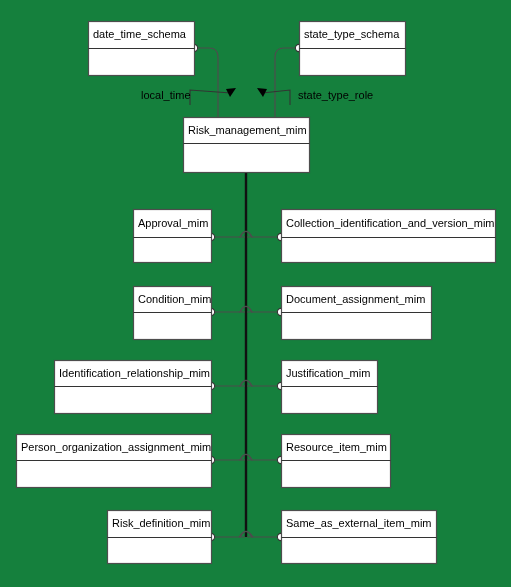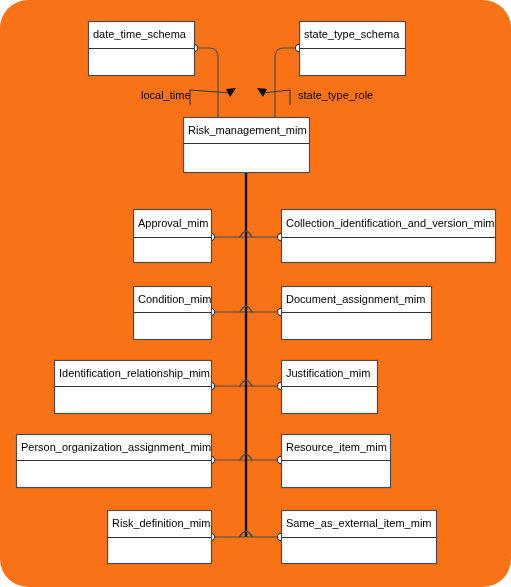--- a/index.html
+++ b/index.html
@@ -11,22 +11,21 @@
   body {
     width: 511px;
     height: 587px;
     font-family: "Liberation Sans", sans-serif;
     overflow: hidden;
   }
   #diagram-root {
     position: relative;
     width: 511px;
     height: 587px;
-    background: #f97316;
-    border-radius: 28px;
+    background: #15803d;
   }
   svg#diagram-canvas {
     display: block;
     width: 511px;
     height: 587px;
   }
   .box-rect {
     fill: #ffffff;
     stroke: #4d4d4d;
     stroke-width: 1.2;

